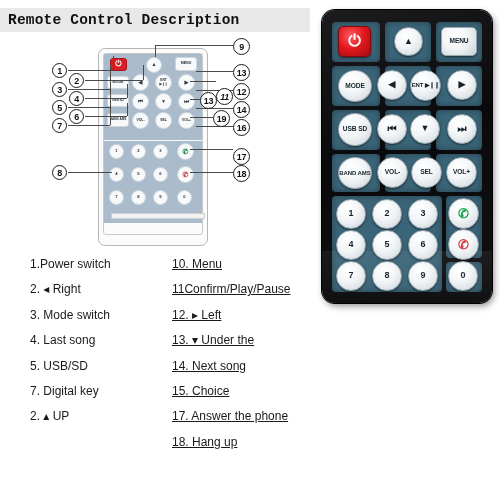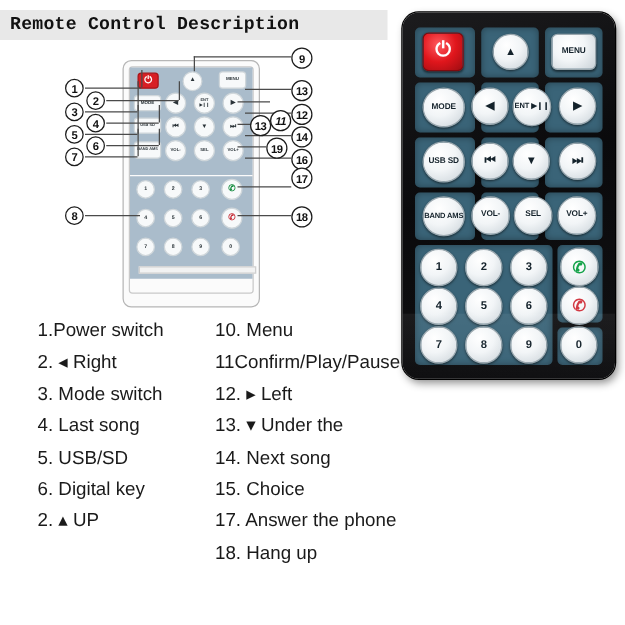--- a/index.html
+++ b/index.html
@@ -124,23 +124,23 @@
   .bk.arrow{ font-size:9px; }
   .bk.call{ color:#16a34a; font-size:13px; }
   .bk.hang{ color:#d23a44; font-size:13px; }
   .bk.num{ font-size:9px; }
   .bk.small{ font-size:6px; }
 
   
   #legend{ position:absolute; left:0; top:258px; width:500px; height:242px; }
   .lcol{ position:absolute; top:0; }
   #lcol-left{ left:30px; width:150px; }
-  #lcol-right{ left:172px; width:150px; }
+  #lcol-right{ left:172px; width:150px;text-decoration:underline; }
   .litem{
-    font-size:15px; color:#1a1a1a; line-height:13px;
+    font-size:12px; color:#1a1a1a; line-height:13px;
     margin-bottom:12.4px; white-space:pre-line;
   }
 </style>
 </head>
 <body>
 
 <div id="title-band"></div>
 <div id="page-title">Remote Control Description</div>
 
 <div id="diagram">
@@ -231,21 +231,21 @@
   <div class="cal" style="left:52px;top:133px;">8</div>
 
   <div class="cal" style="left:233px;top:6px;width:17px;height:17px;">9</div>
   <div class="cal" style="left:233px;top:32px;width:17px;height:17px;">13</div>
   <div class="cal" style="left:216px;top:56px;width:17px;height:17px;font-style:italic;">11</div>
   <div class="cal" style="left:233px;top:51px;width:17px;height:17px;">12</div>
   <div class="cal" style="left:200px;top:60px;width:17px;height:17px;">13</div>
   <div class="cal" style="left:233px;top:69px;width:17px;height:17px;">14</div>
   <div class="cal" style="left:213px;top:78px;width:17px;height:17px;">19</div>
   <div class="cal" style="left:233px;top:87px;width:17px;height:17px;">16</div>
-  <div class="cal" style="left:233px;top:102px;width:17px;height:17px;">17</div>
+  <div class="cal" style="left:233px;top:116px;width:17px;height:17px;">17</div>
   <div class="cal" style="left:233px;top:133px;width:17px;height:17px;">18</div>
 </div>
 
 <div id="big-remote">
 
   <div class="panel" style="left:10px;top:12px;width:48px;height:40px;"></div>
   <div class="panel" style="left:63px;top:12px;width:46px;height:40px;"></div>
   <div class="panel" style="left:114px;top:12px;width:46px;height:40px;"></div>
 
   <div class="panel" style="left:10px;top:56px;width:48px;height:40px;"></div>
@@ -302,21 +302,21 @@
   <div class="bk num" style="left:126px;top:251px;width:30px;height:30px;">0</div>
 </div>
 
 <div id="legend">
   <div class="lcol" id="lcol-left">
     <div class="litem">1.Power switch</div>
     <div class="litem">2. ◂ Right</div>
     <div class="litem">3. Mode switch</div>
     <div class="litem">4. Last song</div>
     <div class="litem">5. USB/SD</div>
-    <div class="litem">6. Digital key</div>
+    <div class="litem">7. Digital key</div>
     <div class="litem">2. ▴ UP</div>
   </div>
   <div class="lcol" id="lcol-right">
     <div class="litem">10. Menu</div>
     <div class="litem">11Confirm/Play/Pause</div>
     <div class="litem">12. ▸  Left</div>
     <div class="litem">13. ▾  Under the</div>
     <div class="litem">14. Next song</div>
     <div class="litem">15. Choice</div>
     <div class="litem">17. Answer the phone</div>

